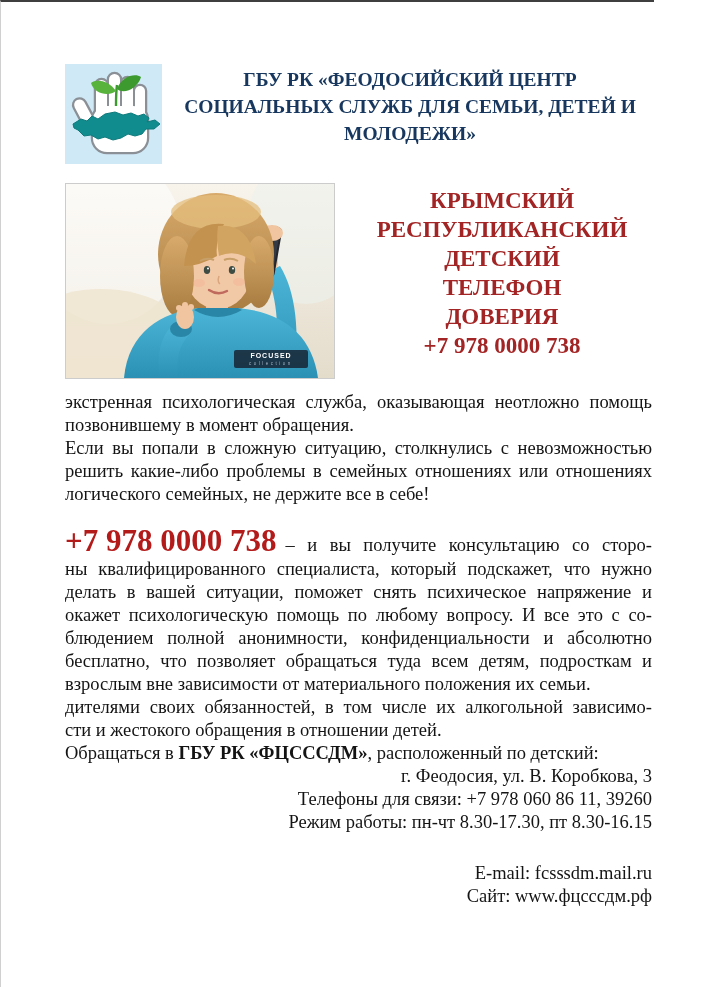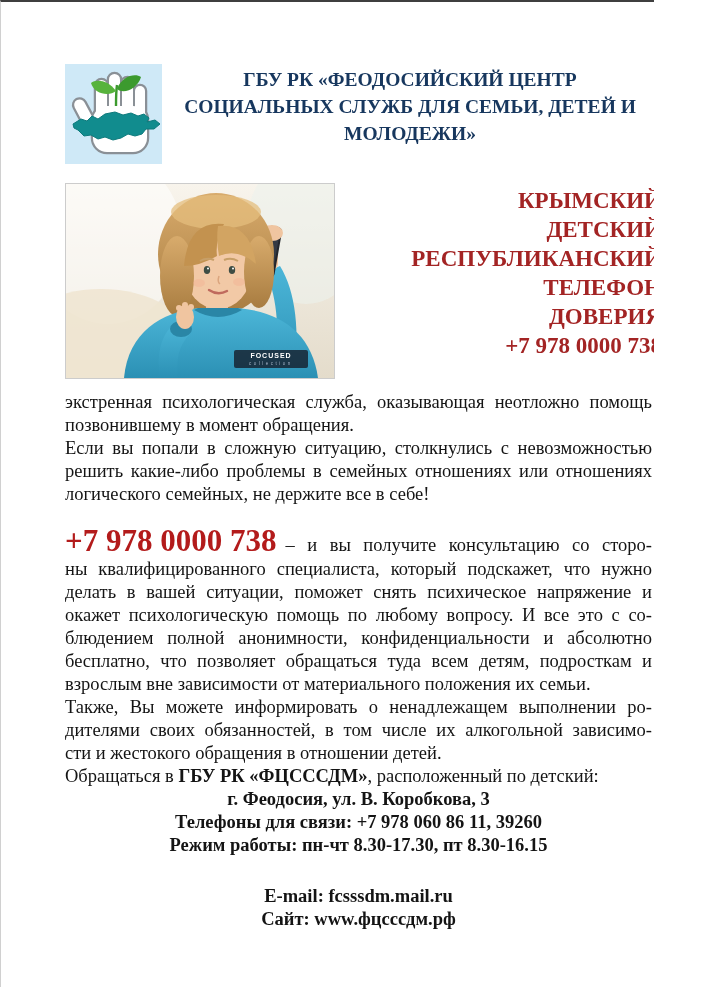--- a/index.html
+++ b/index.html
@@ -25,29 +25,29 @@
   
   .photo{
     position:absolute;left:64px;top:181px;width:270px;height:196px;
     border:1px solid #cccccc;box-sizing:border-box;background:#efe9dd;
   }
   .hero-title{
     position:absolute;left:341px;top:184px;width:320px;
     font-weight:bold;font-size:23px;line-height:29px;
     color:#a32424;
   }
-  .hline{text-align:right;}
+  .hline{text-align:center;}
   
   .body-col{
     position:absolute;left:64px;top:389px;width:587px;
     font-size:18.5px;line-height:23px;
   }
   .jline{text-align:justify;text-align-last:justify;}
   .jline.last{text-align-last:left;}
-  .bline{font-weight:bold;text-align:center;}
+  .bline{font-weight:normal;text-align:right;}
   .hotline-row{display:flex;align-items:baseline;margin-top:4px;}
   .hotline-number{
     font-weight:bold;font-size:31px;line-height:34px;
     color:#b31b1b;white-space:nowrap;flex:none;
   }
   .hotline-first{flex:1;margin-left:9px;text-align:justify;text-align-last:justify;margin-top:24px;}
   .addr-line{line-height:23px;text-align:left;}
   .footer-block{margin-top:28px;}
   svg{display:block;}
 </style>
@@ -161,22 +161,22 @@
       <g>
         <rect x="168" y="166" width="74" height="18" rx="2" fill="#141a26" opacity="0.78"></rect>
         <text x="205" y="174" text-anchor="middle" font-family="Liberation Sans, sans-serif" font-size="7" font-weight="bold" fill="#ffffff" letter-spacing="1">FOCUSED</text>
         <text x="205" y="181" text-anchor="middle" font-family="Liberation Sans, sans-serif" font-size="4.5" fill="#9fb0c4" letter-spacing="2.5">collection</text>
       </g>
     </svg>
   </div>
 
   <div class="hero-title">
       <div class="hline">КРЫМСКИЙ</div>
+      <div class="hline">РЕСПУБЛИКАНСКИЙ</div>
       <div class="hline">ДЕТСКИЙ</div>
-      <div class="hline">РЕСПУБЛИКАНСКИЙ</div>
       <div class="hline">ТЕЛЕФОН</div>
       <div class="hline">ДОВЕРИЯ</div>
       <div class="hline last">+7 978 0000 738</div>
     </div>
 
   <div class="body-col">
 
     <div>
         <div class="jline">экстренная психологическая служба, оказывающая неотложно помощь</div>
         <div class="jline last">позвонившему в момент обращения.</div>
@@ -194,21 +194,20 @@
     <div>
         <div class="jline">ны квалифицированного специалиста, который подскажет, что нужно</div>
         <div class="jline">делать в вашей ситуации, поможет снять психическое напряжение и</div>
         <div class="jline">окажет психологическую помощь по любому вопросу. И все это с со-</div>
         <div class="jline">блюдением полной анонимности, конфиденциальности и абсолютно</div>
         <div class="jline">бесплатно, что позволяет обращаться туда всем детям, подросткам и</div>
         <div class="jline last">взрослым вне зависимости от материального положения их семьи.</div>
       </div>
 
     <div>
-        <div class="jline">Также, Вы можете информировать о ненадлежащем выполнении ро-</div>
         <div class="jline">дителями своих обязанностей, в том числе их алкогольной зависимо-</div>
         <div class="jline last">сти и жестокого обращения в отношении детей.</div>
       </div>
 
     <div class="addr-line"><span>Обращаться в </span><b>ГБУ РК «ФЦСССДМ»</b><span>, расположенный по детский:</span></div>
 
     <div>
         <div class="bline">г. Феодосия, ул. В. Коробкова, 3</div>
         <div class="bline">Телефоны для связи: +7 978 060 86 11, 39260</div>
         <div class="bline last">Режим работы: пн-чт 8.30-17.30, пт 8.30-16.15</div>

